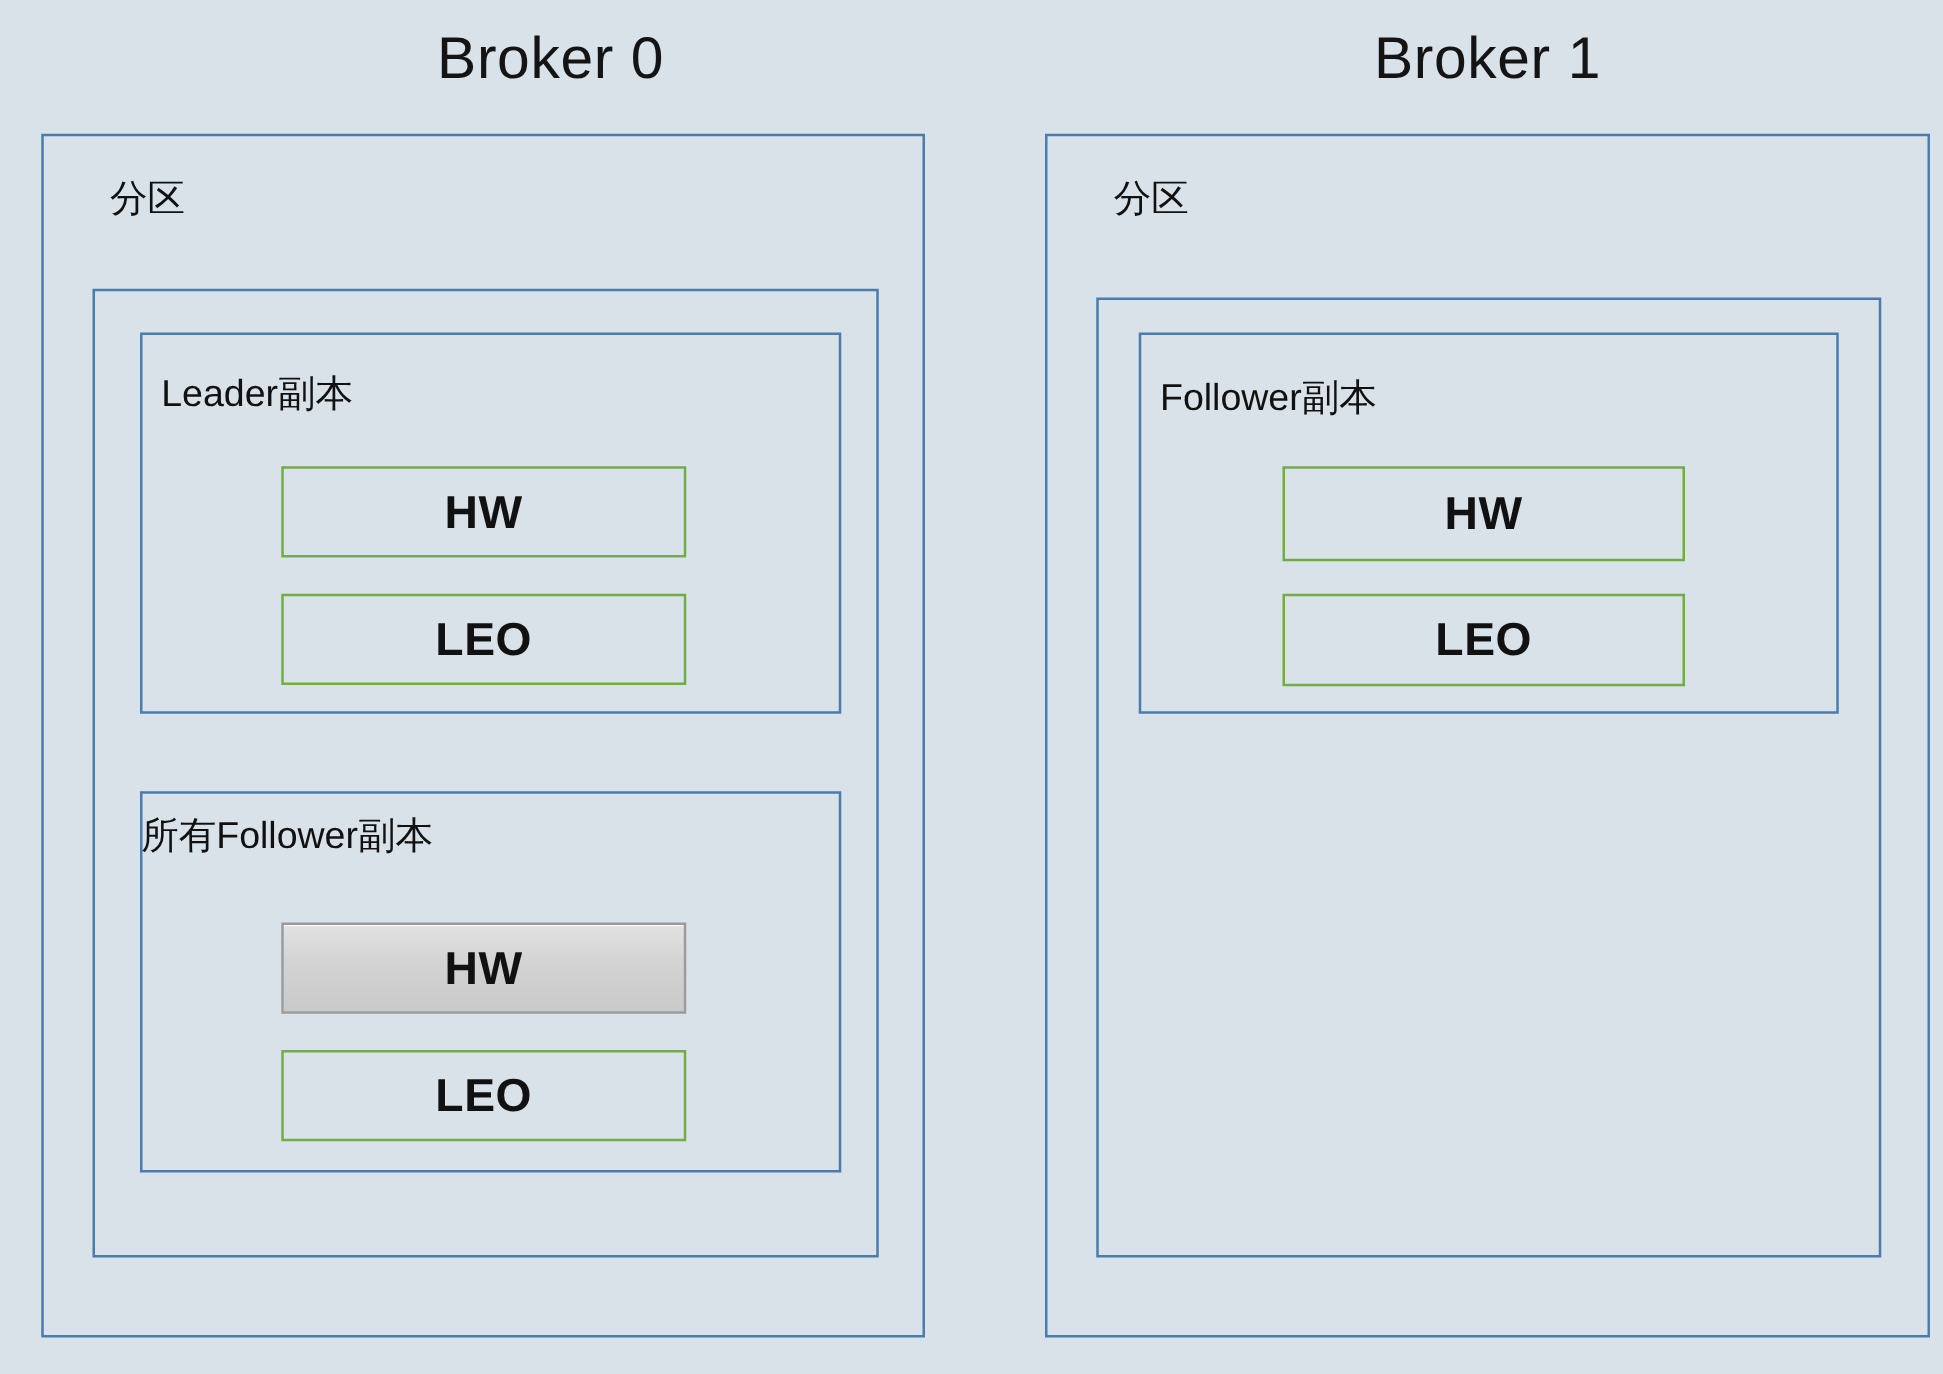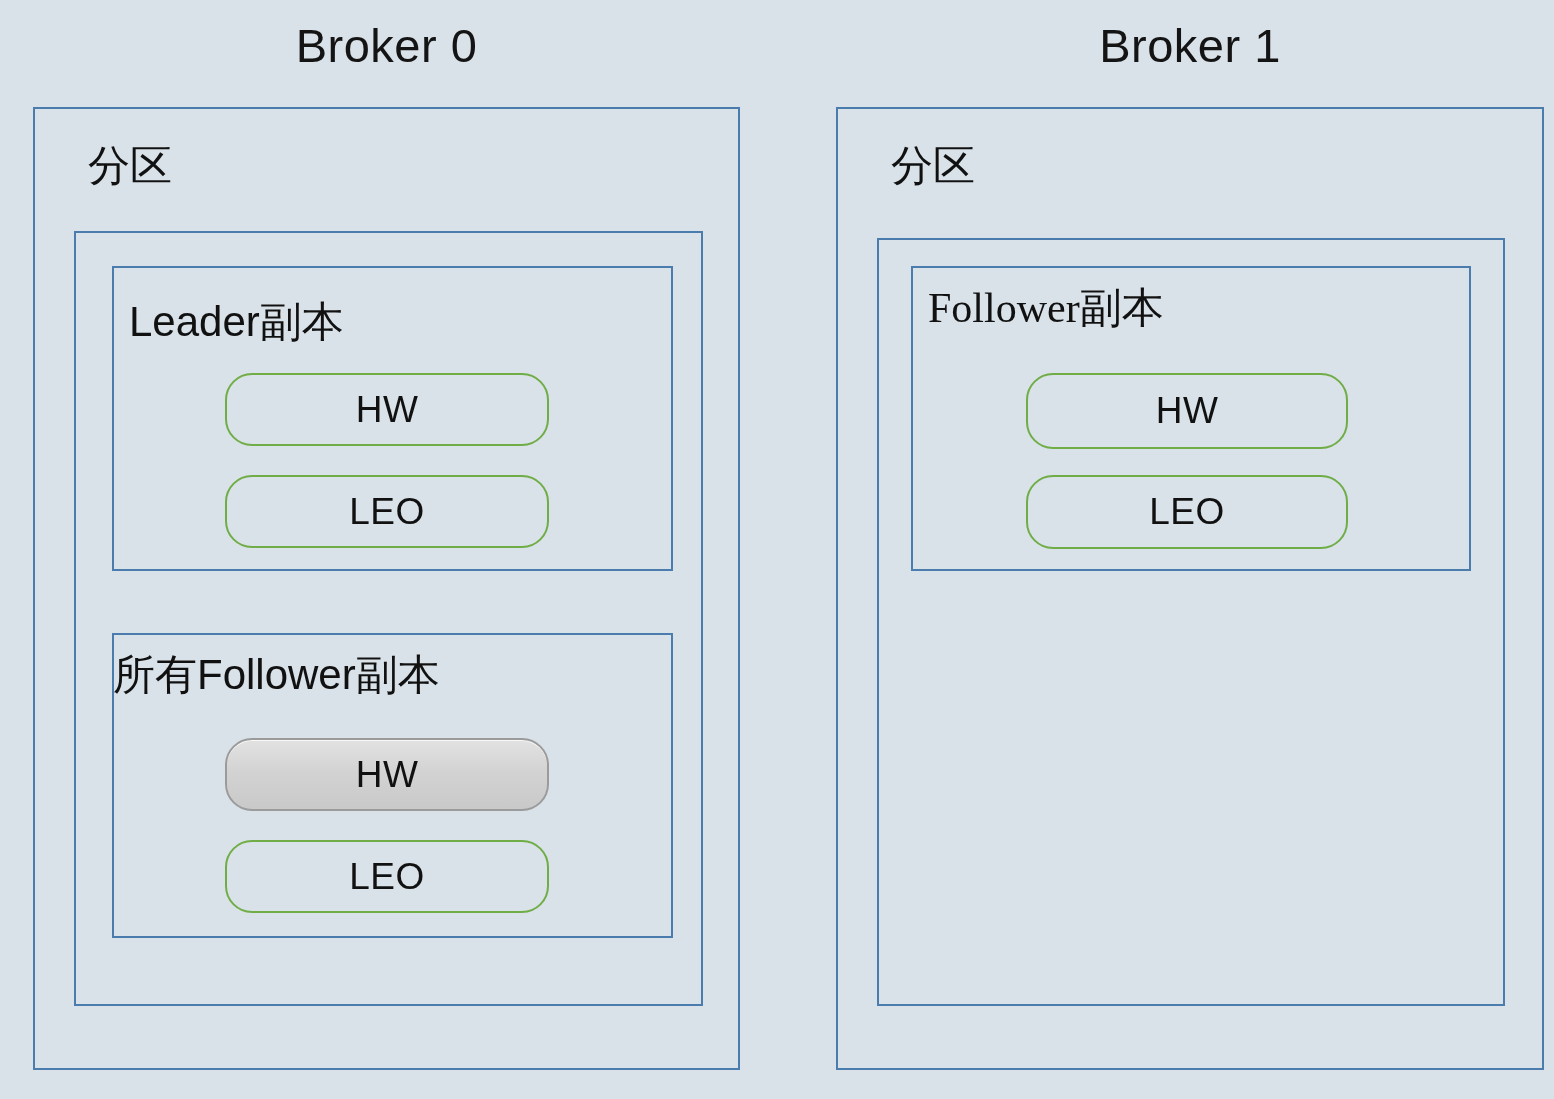--- a/index.html
+++ b/index.html
@@ -46,56 +46,55 @@
     box-sizing: border-box;
     border: 2px solid #4a7cad;
     background: transparent;
   }
   .bx-outer { border-width: 2px; }
   .bx-mid   { border-width: 2px; }
   .bx-inner { border-width: 2px; }
 
   .bx-label {
     position: absolute;
-    font-size: 42px;
+    font-size: 30px;
     line-height: 1.0;
     font-weight: 400;
     color: #111;
     white-space: nowrap;
   }
 
   
   .chip {
     position: absolute;
     box-sizing: border-box;
     display: flex;
     align-items: center;
     justify-content: center;
     font-size: 37px;
-    font-weight: 400;
+    font-weight: 700;
     letter-spacing: 0.5px;
     color: #111;
-    border-radius: 27px;
   }
   .chip-green {
     border: 2px solid #70ad47;
     background: transparent;
   }
   .chip-gray {
     border: 2px solid #9b9b9b;
     background: linear-gradient(180deg, #e2e2e2 0%, #d3d3d3 45%, #c9c9c9 100%);
     box-shadow: inset 0 1px 0 rgba(255,255,255,0.75);
   }
 </style>
 </head>
 <body>
 
 <div id="canvas">
 
-  <div class="broker-col" style="left:33px; width:707px; height:1099px;">
+  <div class="broker-col" style="left:33px; width:707px; height:1099px;padding-left:36px;">
 
     <div class="broker-title">Broker 0</div>
 
     <div class="bx bx-outer" style="left:0px; top:107px; width:707px; height:963px;"></div>
 
     <div class="bx bx-mid" style="left:41px; top:231px; width:629px; height:775px;"></div>
 
     <div class="bx-label" style="left:55px; top:145px;">分区</div>
 
     <div class="bx bx-inner" style="left:79px; top:266px; width:561px; height:305px;"></div>
@@ -120,20 +119,20 @@
     <div class="broker-title">Broker 1</div>
 
     <div class="bx bx-outer" style="left:0px; top:107px; width:708px; height:963px;"></div>
 
     <div class="bx bx-mid" style="left:41px; top:238px; width:628px; height:768px;"></div>
 
     <div class="bx-label" style="left:55px; top:145px;">分区</div>
 
     <div class="bx bx-inner" style="left:75px; top:266px; width:560px; height:305px;"></div>
 
-    <div class="bx-label" style="left:92px; top:287px;font-family:Liberation Serif, serif;">Follower副本</div>
+    <div class="bx-label" style="left:92px; top:304px;">Follower副本</div>
 
     <div class="chip chip-green" style="left:190px; top:373px; width:322px; height:76px;">HW</div>
 
     <div class="chip chip-green" style="left:190px; top:475px; width:322px; height:74px;">LEO</div>
   </div>
 
 </div>
 
 </body></html>

